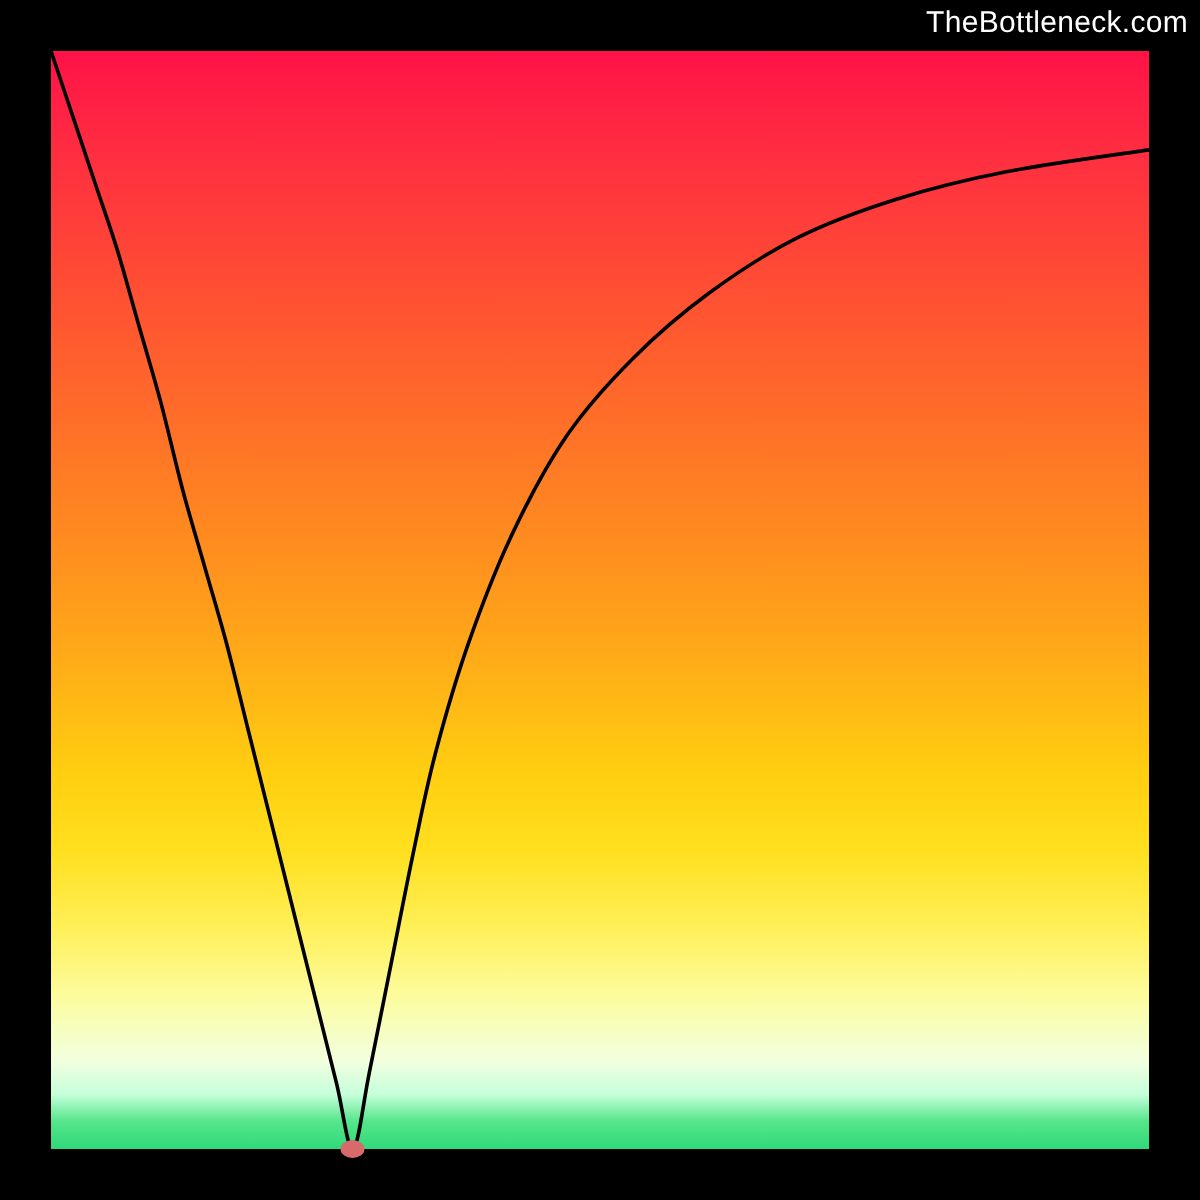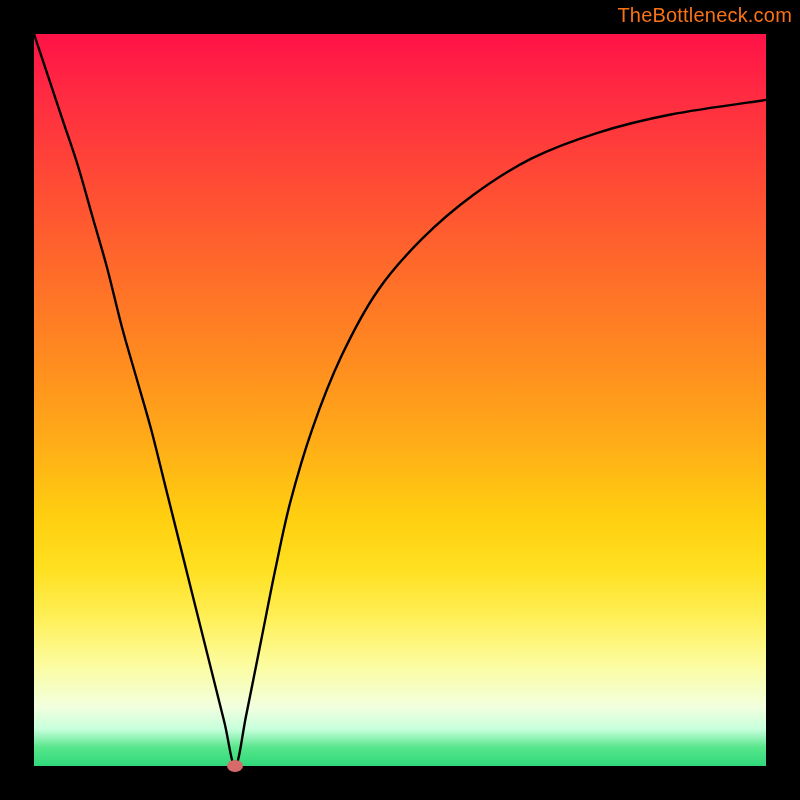--- a/index.html
+++ b/index.html
@@ -46,21 +46,21 @@
     position: absolute;
     left: 0;
     top: 0;
     width: 732px;
     height: 732px;
   }
   .watermark {
     position: absolute;
     top: 4px;
     right: 8px;
-    color: #f97316;
+    color: #ffffff;
     font-size: 20px;
     font-weight: 500;
     letter-spacing: 0.2px;
     user-select: none;
   }
   .marker {
     position: absolute;
     width: 16px;
     height: 12px;
     border-radius: 50%;

